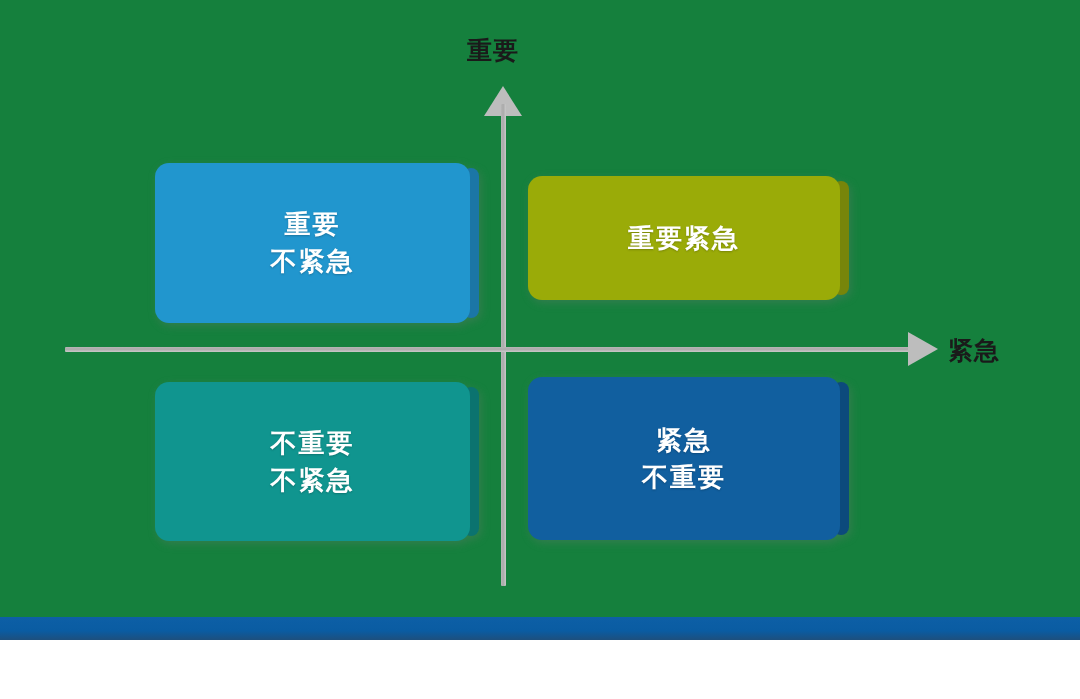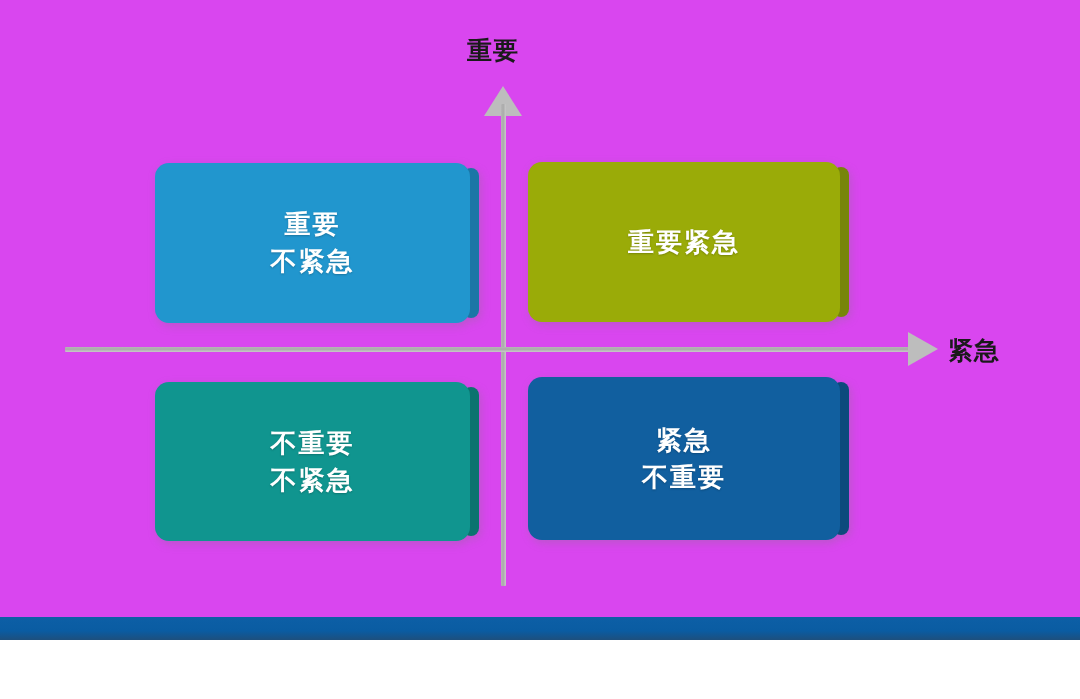--- a/index.html
+++ b/index.html
@@ -120,21 +120,21 @@
     color: #ffffff;
     line-height: 1.42;
     letter-spacing: 2px;
     text-shadow: 0 1px 2px rgba(0,0,0,0.22);
   }
   
   #quad-important-not-urgent {
     left: 155px; top: 163px; width: 324px; height: 160px;
   }
   #quad-important-urgent {
-    left: 528px; top: 162px; width: 321px; height: 160px;
+    left: 528px; top: 176px; width: 321px; height: 124px;
   }
   #quad-not-important-not-urgent {
     left: 155px; top: 382px; width: 324px; height: 159px;
   }
   #quad-urgent-not-important {
     left: 528px; top: 377px; width: 321px; height: 163px;
   }
   
   .bottom-rule {
     position: absolute;
@@ -151,21 +151,21 @@
     width: 1080px;
     height: 59px;
     background: #ffffff;
   }
 </style>
 </head>
 <body>
 
 <div id="figure-root">
 
-  <div class="diagram-surface" style="background: #d946ef;">
+  <div class="diagram-surface" style="background: #15803d;">
 
     <div class="axis-v-arrow"></div>
     <div class="axis-v-line"></div>
     <div class="axis-label vertical-label">重要</div>
 
     <div class="axis-h-line"></div>
     <div class="axis-h-arrow"></div>
     <div class="axis-label horizontal-label">紧急</div>
 
     <div class="quad" id="quad-important-not-urgent">

